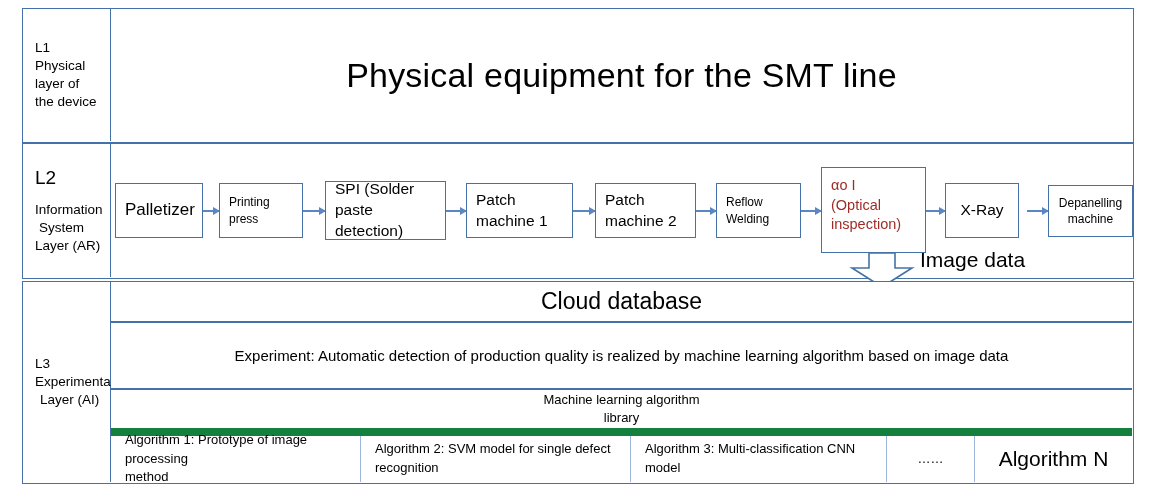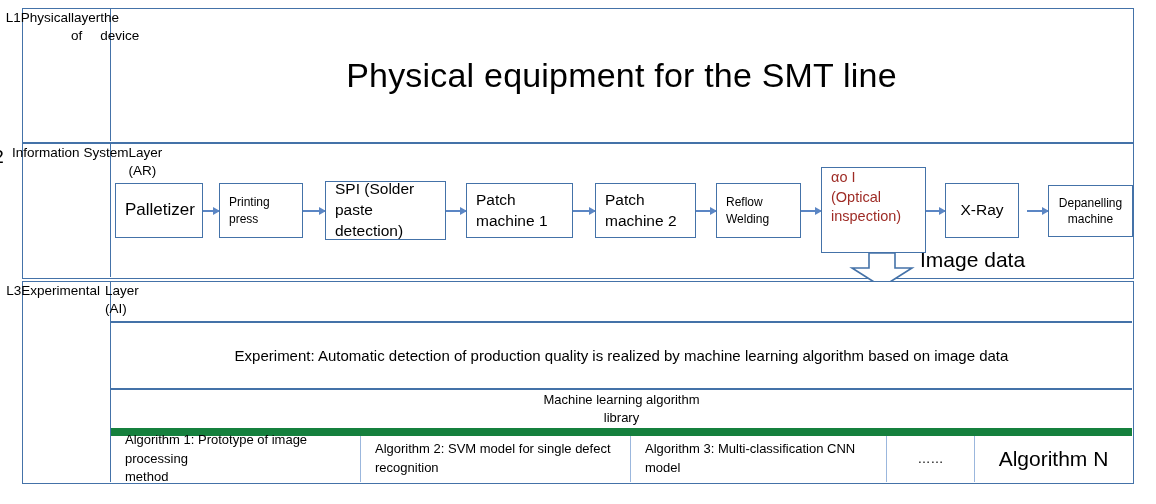--- a/index.html
+++ b/index.html
@@ -27,21 +27,21 @@
 
   
   .layer-frame {
     border: 1.5px solid #4472a8;
     background: #ffffff;
   }
 
   
   .layer-label {
     display: flex;
-    flex-direction: row;
+    flex-direction: column;
     justify-content: center;
     align-items: flex-start;
     padding-left: 12px;
     line-height: 1.35;
   }
   .layer-code-small {
     font-size: 13.5px;
     color: #000;
   }
   .layer-code-big {
@@ -82,20 +82,21 @@
     color: #000;
   }
   .proc-box.center { justify-content: center; text-align: center; }
   .proc-lg  { font-size: 17px; }
   .proc-md  { font-size: 15.5px; }
   .proc-sm  { font-size: 12px; }
   .proc-aoi {
     color: #9e2b25;
     font-size: 14.5px;
     align-items: flex-start;
+    padding-top: 8px;
   }
 
   
   .conn {
     height: 1.6px;
     background: #5b86c4;
   }
   .conn::after {
     content: "";
     position: absolute;
@@ -248,20 +249,21 @@
   <div class="abs img-data-label" style="left:920px; top:248px;">Image data</div>
 
   <div class="abs layer-frame" style="left:22px; top:281px; width:1112px; height:203px;">
 
     <div class="abs layer-label label-divider" style="left:0px; top:0px; width:88px; height:200px;">
       <span class="layer-code-small">L3</span>
       <span class="layer-sub">Experimental</span>
       <span class="layer-sub" style="padding-left:5px;">Layer (AI)</span>
     </div>
 
+    <div class="abs band band-cloud" style="left:88px; top:0px; width:1021px; height:39px;">Cloud database</div>
 
     <div class="abs band band-exp" style="left:88px; top:39px; width:1021px; height:67px;">Experiment: Automatic detection of production quality is realized by machine learning algorithm based on image data</div>
 
     <div class="abs band band-lib" style="left:88px; top:106px; width:1021px; height:40px;">
       <span>
         <span style="display:block">Machine learning algorithm</span>
         <span style="display:block">library</span>
       </span>
     </div>
 

